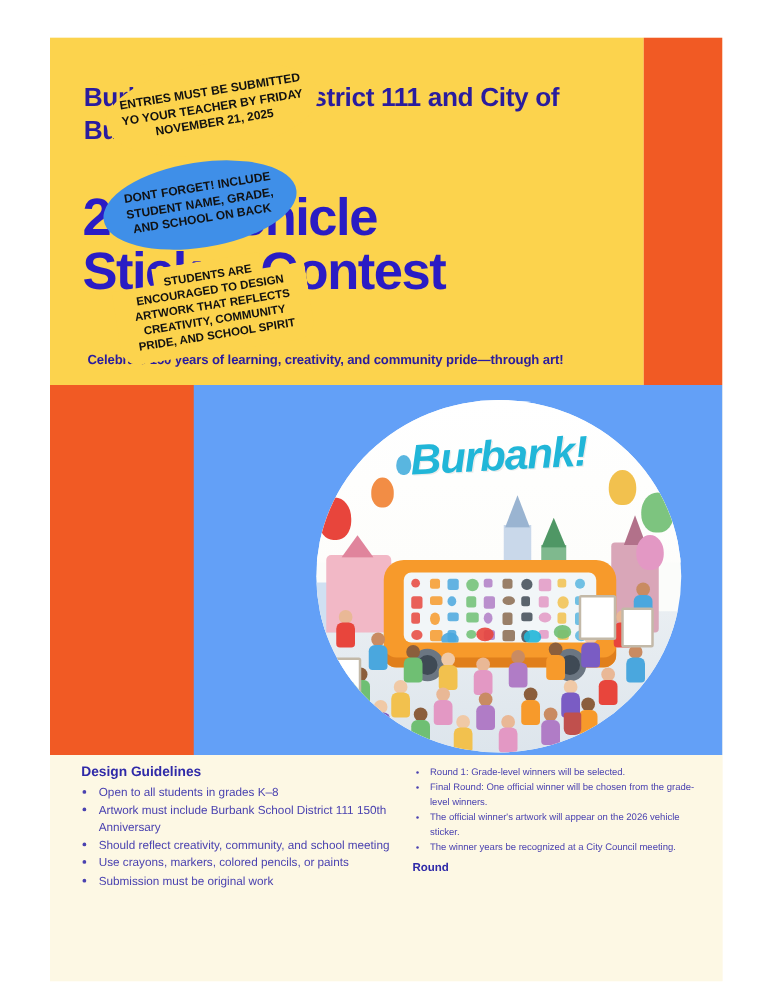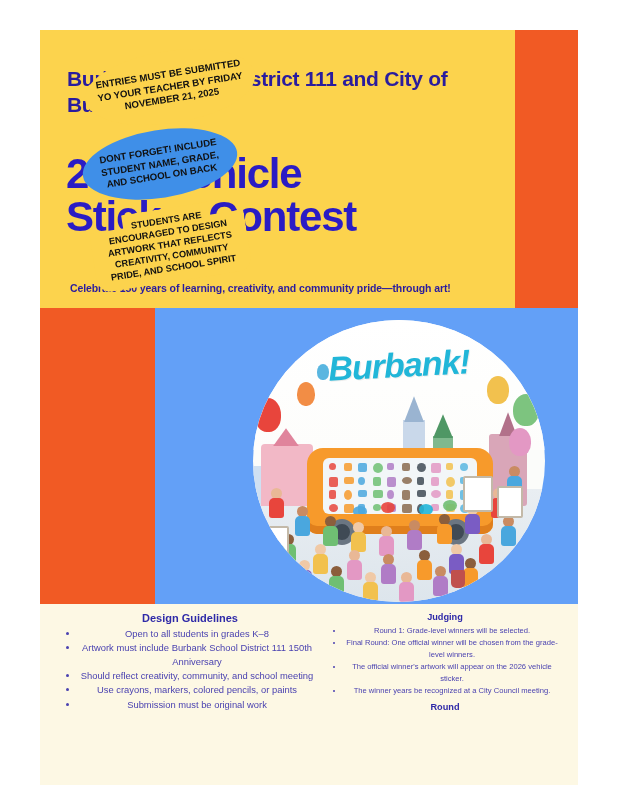--- a/index.html
+++ b/index.html
@@ -219,21 +219,20 @@
     clip-path: polygon(0% 18%, 22% 18%, 22% 0%, 78% 0%, 78% 18%, 100% 18%, 100% 100%, 0% 100%);
   }
   .bubble span { display: block; padding: 0 10px; }
 
   
   .body-area {
     position: absolute;
     left: 0; top: 574px;
     width: 538px; height: 181px;
     background: #fdf8e4;
-    text-align: center;
   }
   .col-left  { position: absolute; left: 25px;  top: 8px;  width: 250px; }
   .col-right { position: absolute; left: 290px; top: 8px;  width: 230px; }
 
   .sec-head {
     color: #2f2aa8;
     font-size: 11px;
     font-weight: bold;
     margin-bottom: 3px;
   }
@@ -462,21 +461,20 @@
       <ul class="list">
           <li>Open to all students in grades K–8</li>
           <li>Artwork must include Burbank School District 111 150th Anniversary</li>
           <li>Should reflect creativity, community, and school meeting</li>
           <li>Use crayons, markers, colored pencils, or paints</li>
           <li>Submission must be original work</li>
         </ul>
     </div>
 
     <div class="col-right">
-      <div class="sec-head small">Judging</div>
       <ul class="list tiny">
           <li>Round 1: Grade-level winners will be selected.</li>
           <li>Final Round: One official winner will be chosen from the grade-level winners.</li>
           <li>The official winner's artwork will appear on the 2026 vehicle sticker.</li>
           <li>The winner years be recognized at a City Council meeting.</li>
         </ul>
 
       <div class="sec-head small">Round</div>
     </div>
 

